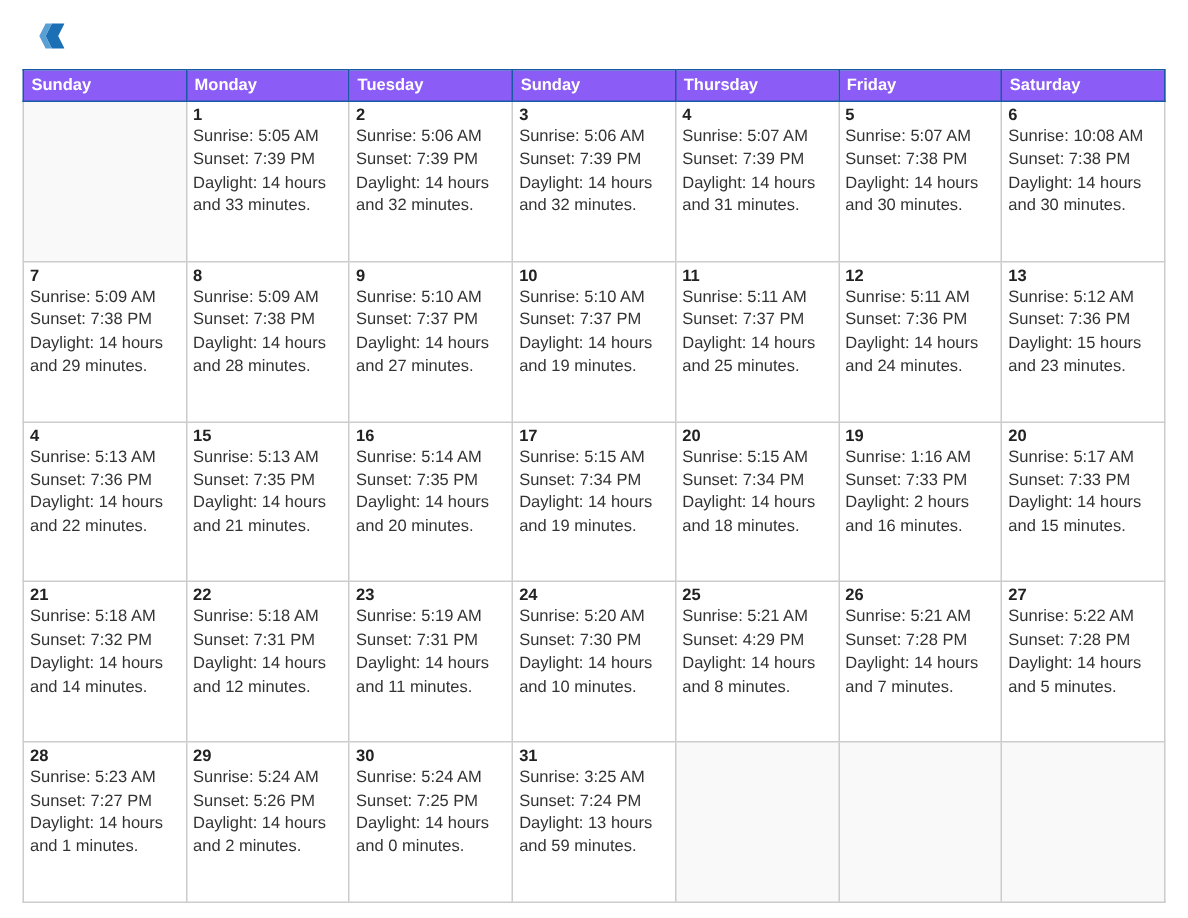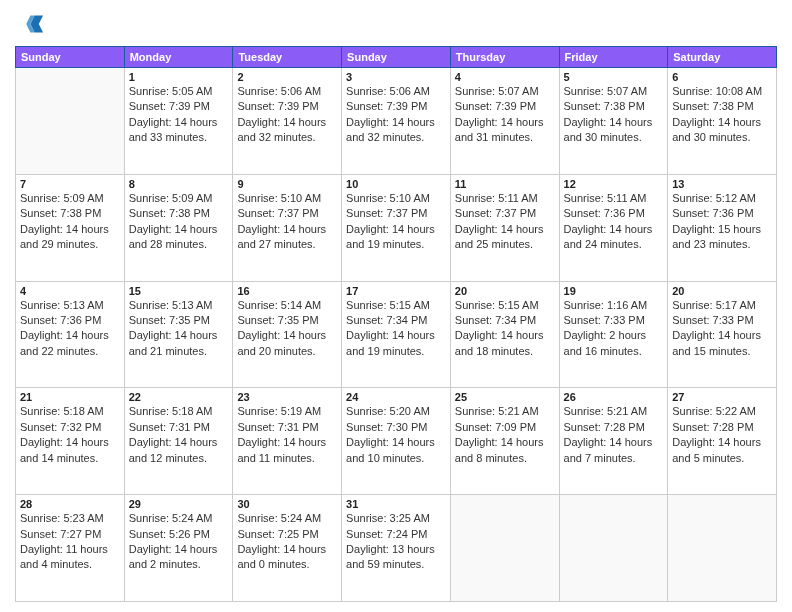--- a/index.html
+++ b/index.html
@@ -324,21 +324,21 @@
         <div class="day-info">
           <span>Sunrise: 5:20 AM</span><br>
           <span>Sunset: 7:30 PM</span><br>
           <span>Daylight: 14 hours and 10 minutes.</span>
         </div>
       </td>
           <td>
         <span class="day-num">25</span>
         <div class="day-info">
           <span>Sunrise: 5:21 AM</span><br>
-          <span>Sunset: 7:09 PM</span><br>
+          <span>Sunset: 4:29 PM</span><br>
           <span>Daylight: 14 hours and 8 minutes.</span>
         </div>
       </td>
           <td>
         <span class="day-num">26</span>
         <div class="day-info">
           <span>Sunrise: 5:21 AM</span><br>
           <span>Sunset: 7:28 PM</span><br>
           <span>Daylight: 14 hours and 7 minutes.</span>
         </div>
@@ -351,21 +351,21 @@
           <span>Daylight: 14 hours and 5 minutes.</span>
         </div>
       </td>
         </tr>
         <tr>
           <td>
         <span class="day-num">28</span>
         <div class="day-info">
           <span>Sunrise: 5:23 AM</span><br>
           <span>Sunset: 7:27 PM</span><br>
-          <span>Daylight: 11 hours and 4 minutes.</span>
+          <span>Daylight: 14 hours and 1 minutes.</span>
         </div>
       </td>
           <td>
         <span class="day-num">29</span>
         <div class="day-info">
           <span>Sunrise: 5:24 AM</span><br>
           <span>Sunset: 5:26 PM</span><br>
           <span>Daylight: 14 hours and 2 minutes.</span>
         </div>
       </td>

